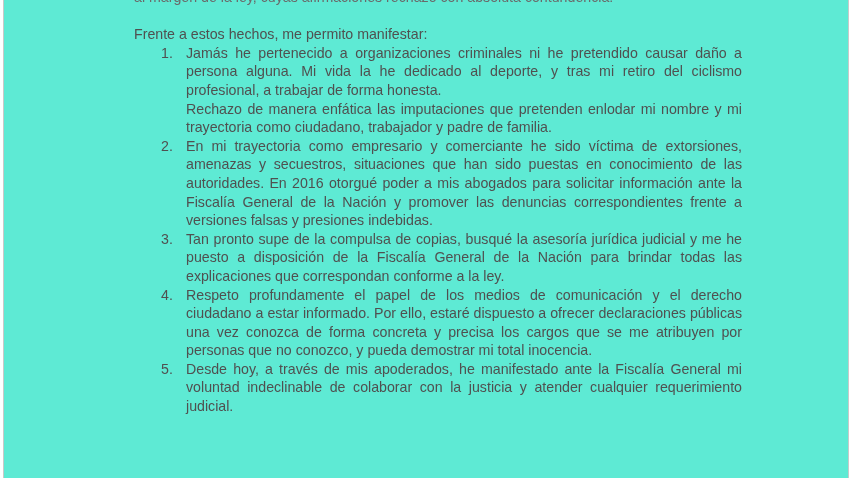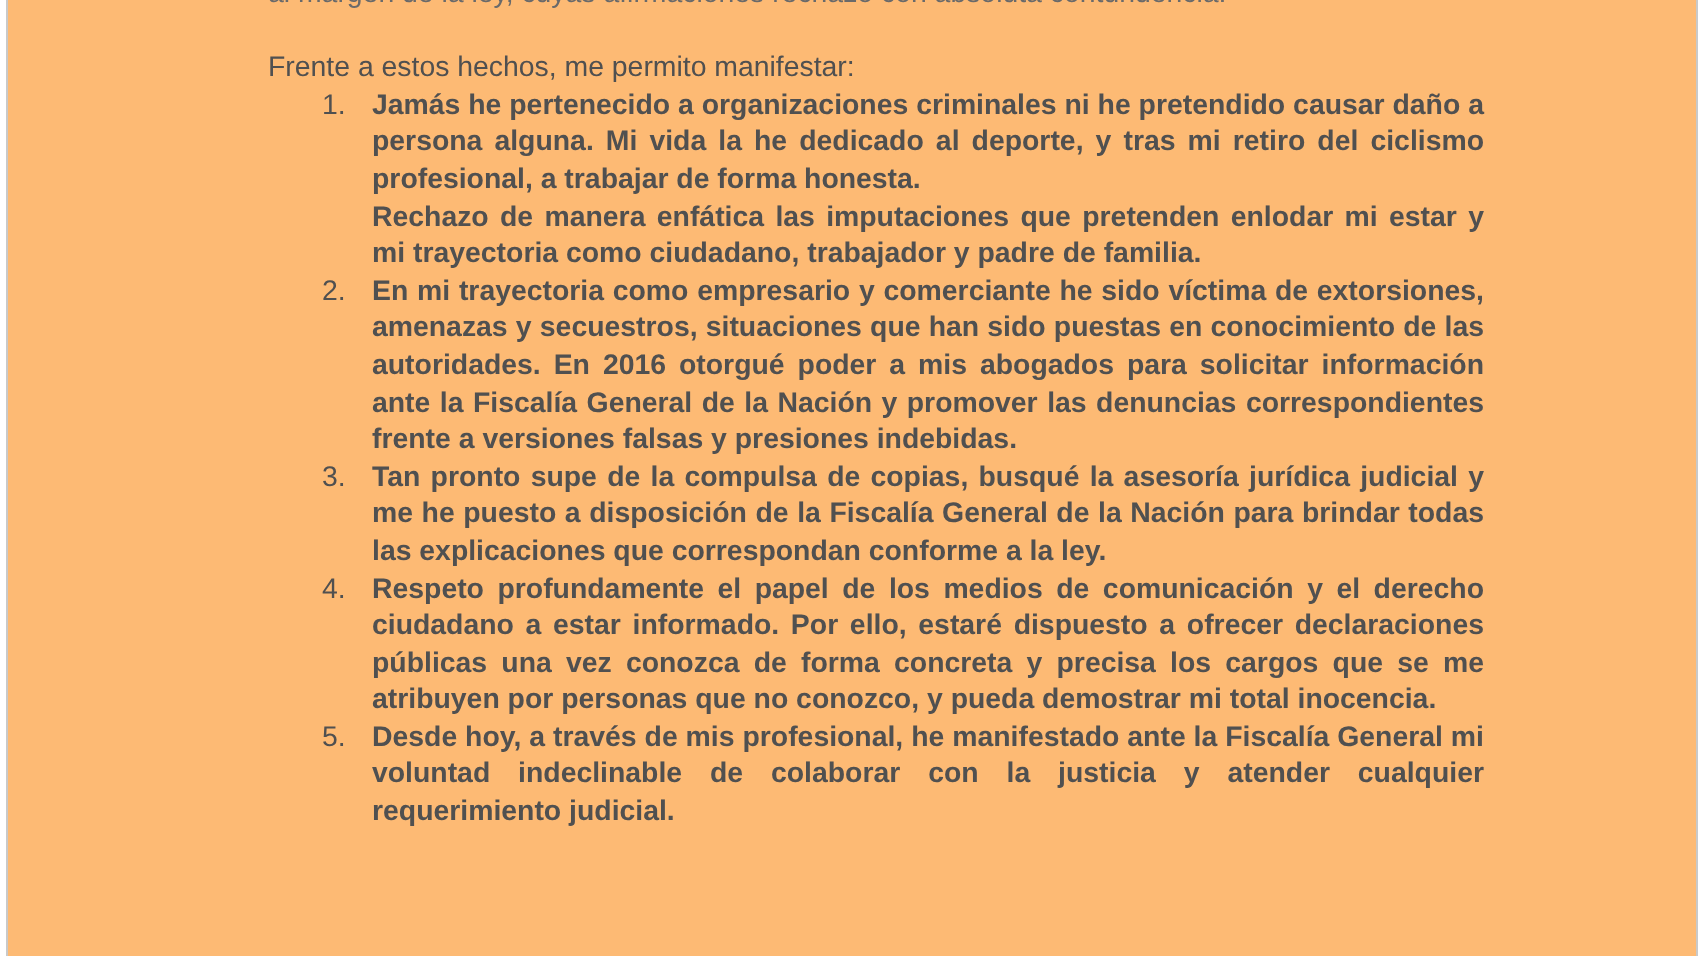--- a/index.html
+++ b/index.html
@@ -9,21 +9,21 @@
       height: 478px;
       overflow: hidden;
       background: #ffffff;
     }
     .page {
       position: absolute;
       left: 3px;
       top: 0;
       width: 844px;
       height: 478px;
-      background: #fdba74;
+      background: #5eead4;
       border-left: 1px solid #c9c9c9;
       border-right: 1px solid #c9c9c9;
       overflow: hidden;
     }
     .doc {
       position: absolute;
       left: 130px;
       top: -12px;
       width: 608px;
       font-family: "Liberation Sans", sans-serif;
@@ -50,47 +50,46 @@
       text-align: justify;
     }
     .num {
       position: absolute;
       left: 27px;
       top: 0;
     }
     .para {
       margin: 0;
       text-align: justify;
-      font-weight: bold;
     }
   </style>
 </head>
 <body>
 
 <div class="page">
   <div class="doc">
     <p class="cut-line">al margen de la ley, cuyas afirmaciones rechazo con absoluta contundencia.</p>
     <p class="intro">Frente a estos hechos, me permito manifestar:</p>
     <ol class="points">
       <li>
         <span class="num">1.</span>
         <p class="para">Jamás he pertenecido a organizaciones criminales ni he pretendido causar daño a persona alguna. Mi vida la he dedicado al deporte, y tras mi retiro del ciclismo profesional, a trabajar de forma honesta.</p>
-        <p class="para">Rechazo de manera enfática las imputaciones que pretenden enlodar mi estar y mi trayectoria como ciudadano, trabajador y padre de familia.</p>
+        <p class="para">Rechazo de manera enfática las imputaciones que pretenden enlodar mi nombre y mi trayectoria como ciudadano, trabajador y padre de familia.</p>
       </li>
       <li>
         <span class="num">2.</span>
         <p class="para">En mi trayectoria como empresario y comerciante he sido víctima de extorsiones, amenazas y secuestros, situaciones que han sido puestas en conocimiento de las autoridades. En 2016 otorgué poder a mis abogados para solicitar información ante la Fiscalía General de la Nación y promover las denuncias correspondientes frente a versiones falsas y presiones indebidas.</p>
       </li>
       <li>
         <span class="num">3.</span>
         <p class="para">Tan pronto supe de la compulsa de copias, busqué la asesoría jurídica judicial y me he puesto a disposición de la Fiscalía General de la Nación para brindar todas las explicaciones que correspondan conforme a la ley.</p>
       </li>
       <li>
         <span class="num">4.</span>
         <p class="para">Respeto profundamente el papel de los medios de comunicación y el derecho ciudadano a estar informado. Por ello, estaré dispuesto a ofrecer declaraciones públicas una vez conozca de forma concreta y precisa los cargos que se me atribuyen por personas que no conozco, y pueda demostrar mi total inocencia.</p>
       </li>
       <li>
         <span class="num">5.</span>
-        <p class="para">Desde hoy, a través de mis profesional, he manifestado ante la Fiscalía General mi voluntad indeclinable de colaborar con la justicia y atender cualquier requerimiento judicial.</p>
+        <p class="para">Desde hoy, a través de mis apoderados, he manifestado ante la Fiscalía General mi voluntad indeclinable de colaborar con la justicia y atender cualquier requerimiento judicial.</p>
       </li>
     </ol>
   </div>
 </div>
 
 </body></html>

